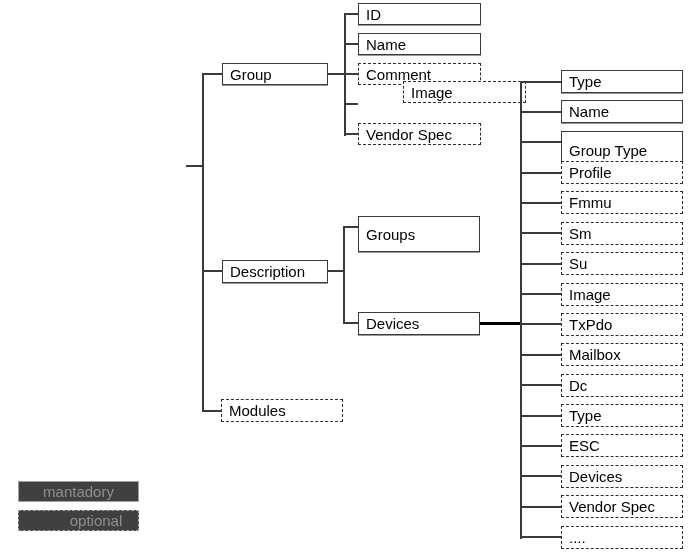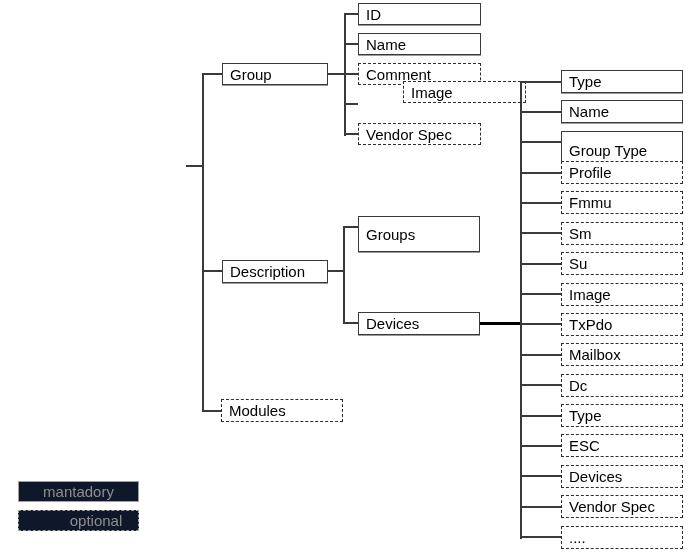--- a/index.html
+++ b/index.html
@@ -26,21 +26,21 @@
   .box.solid  { border: 1px solid #3a3a3a; box-shadow: 0 1px 0 #9a9a9a; }
   .box.dashed { border: 1px dashed #2e2e2e; }
   .legend-box {
     position: absolute;
     box-sizing: border-box;
     display: flex;
     align-items: center;
     justify-content: center;
     font-size: 15px;
     color: #8e8e8e;
-    background: #0f172a;
+    background: #404040;
   }
   .legend-box.solid  { border: 1px solid #a0a0a0; }
   .legend-box.dashed { border: 1px dashed #a0a0a0; padding-left: 35px; }
   .line {
     position: absolute;
     background: #3a3a3a;
   }
   .line.thick { background: #000000; }
 </style>
 </head>

